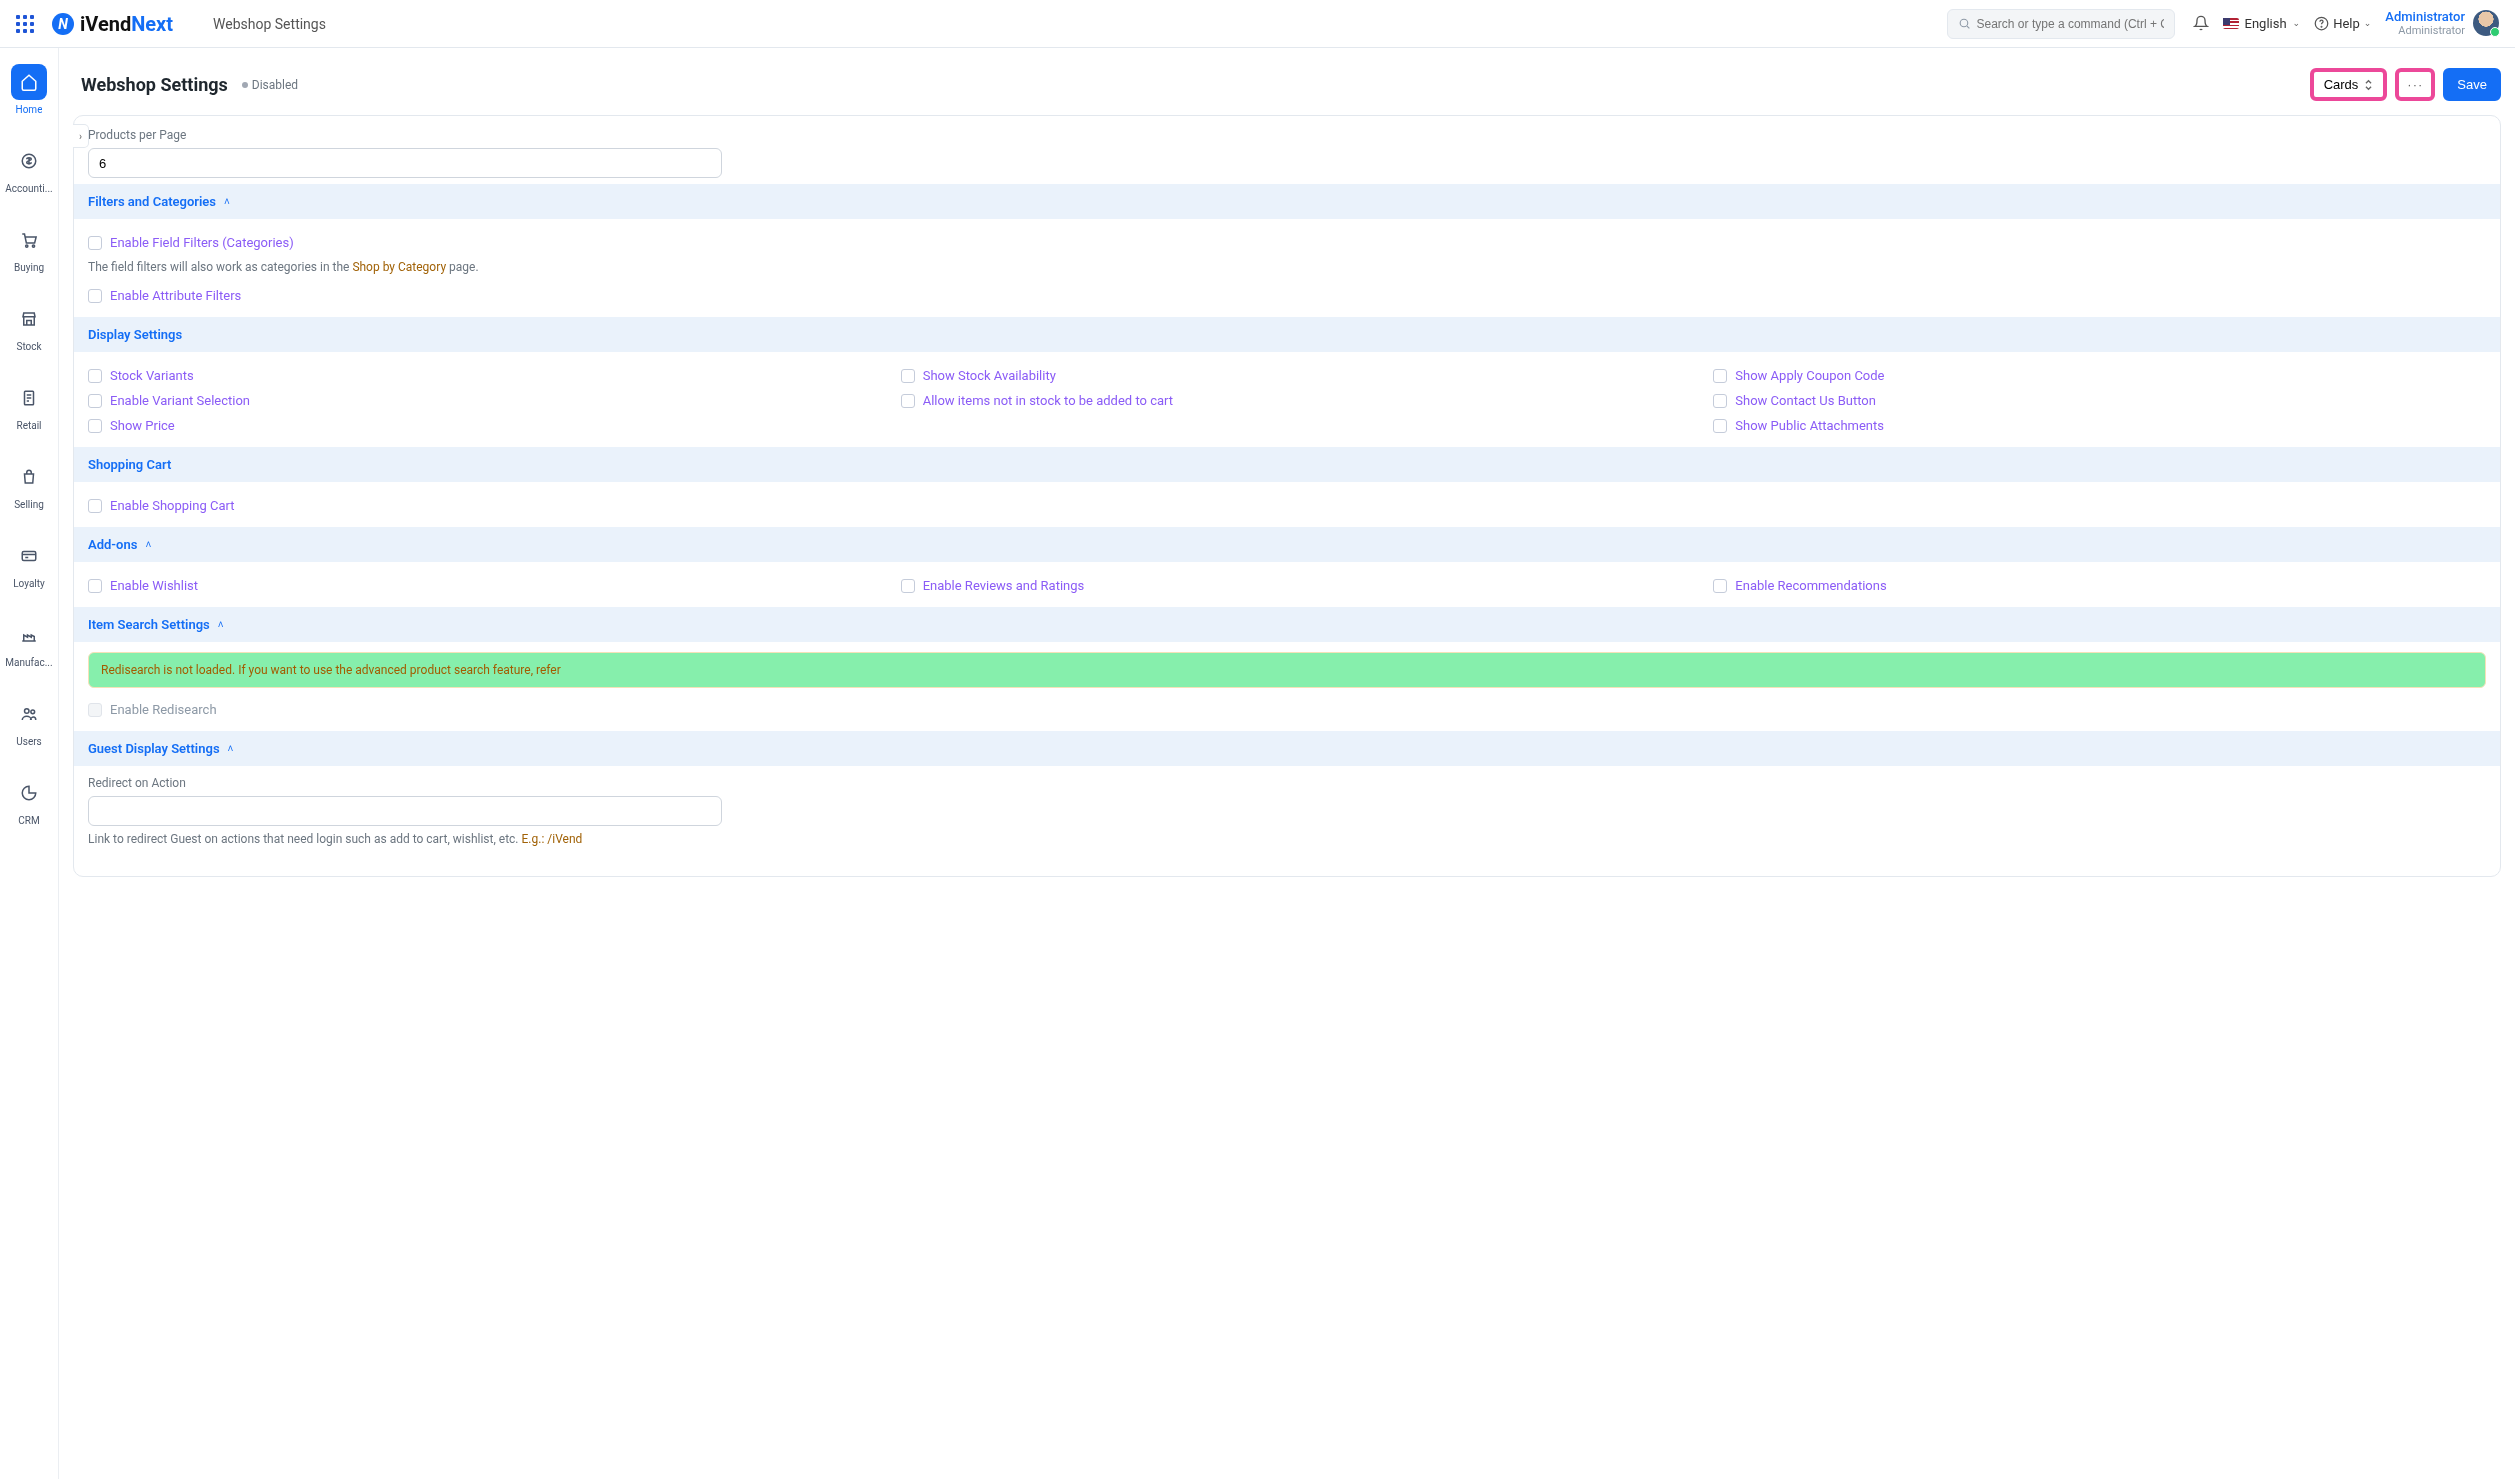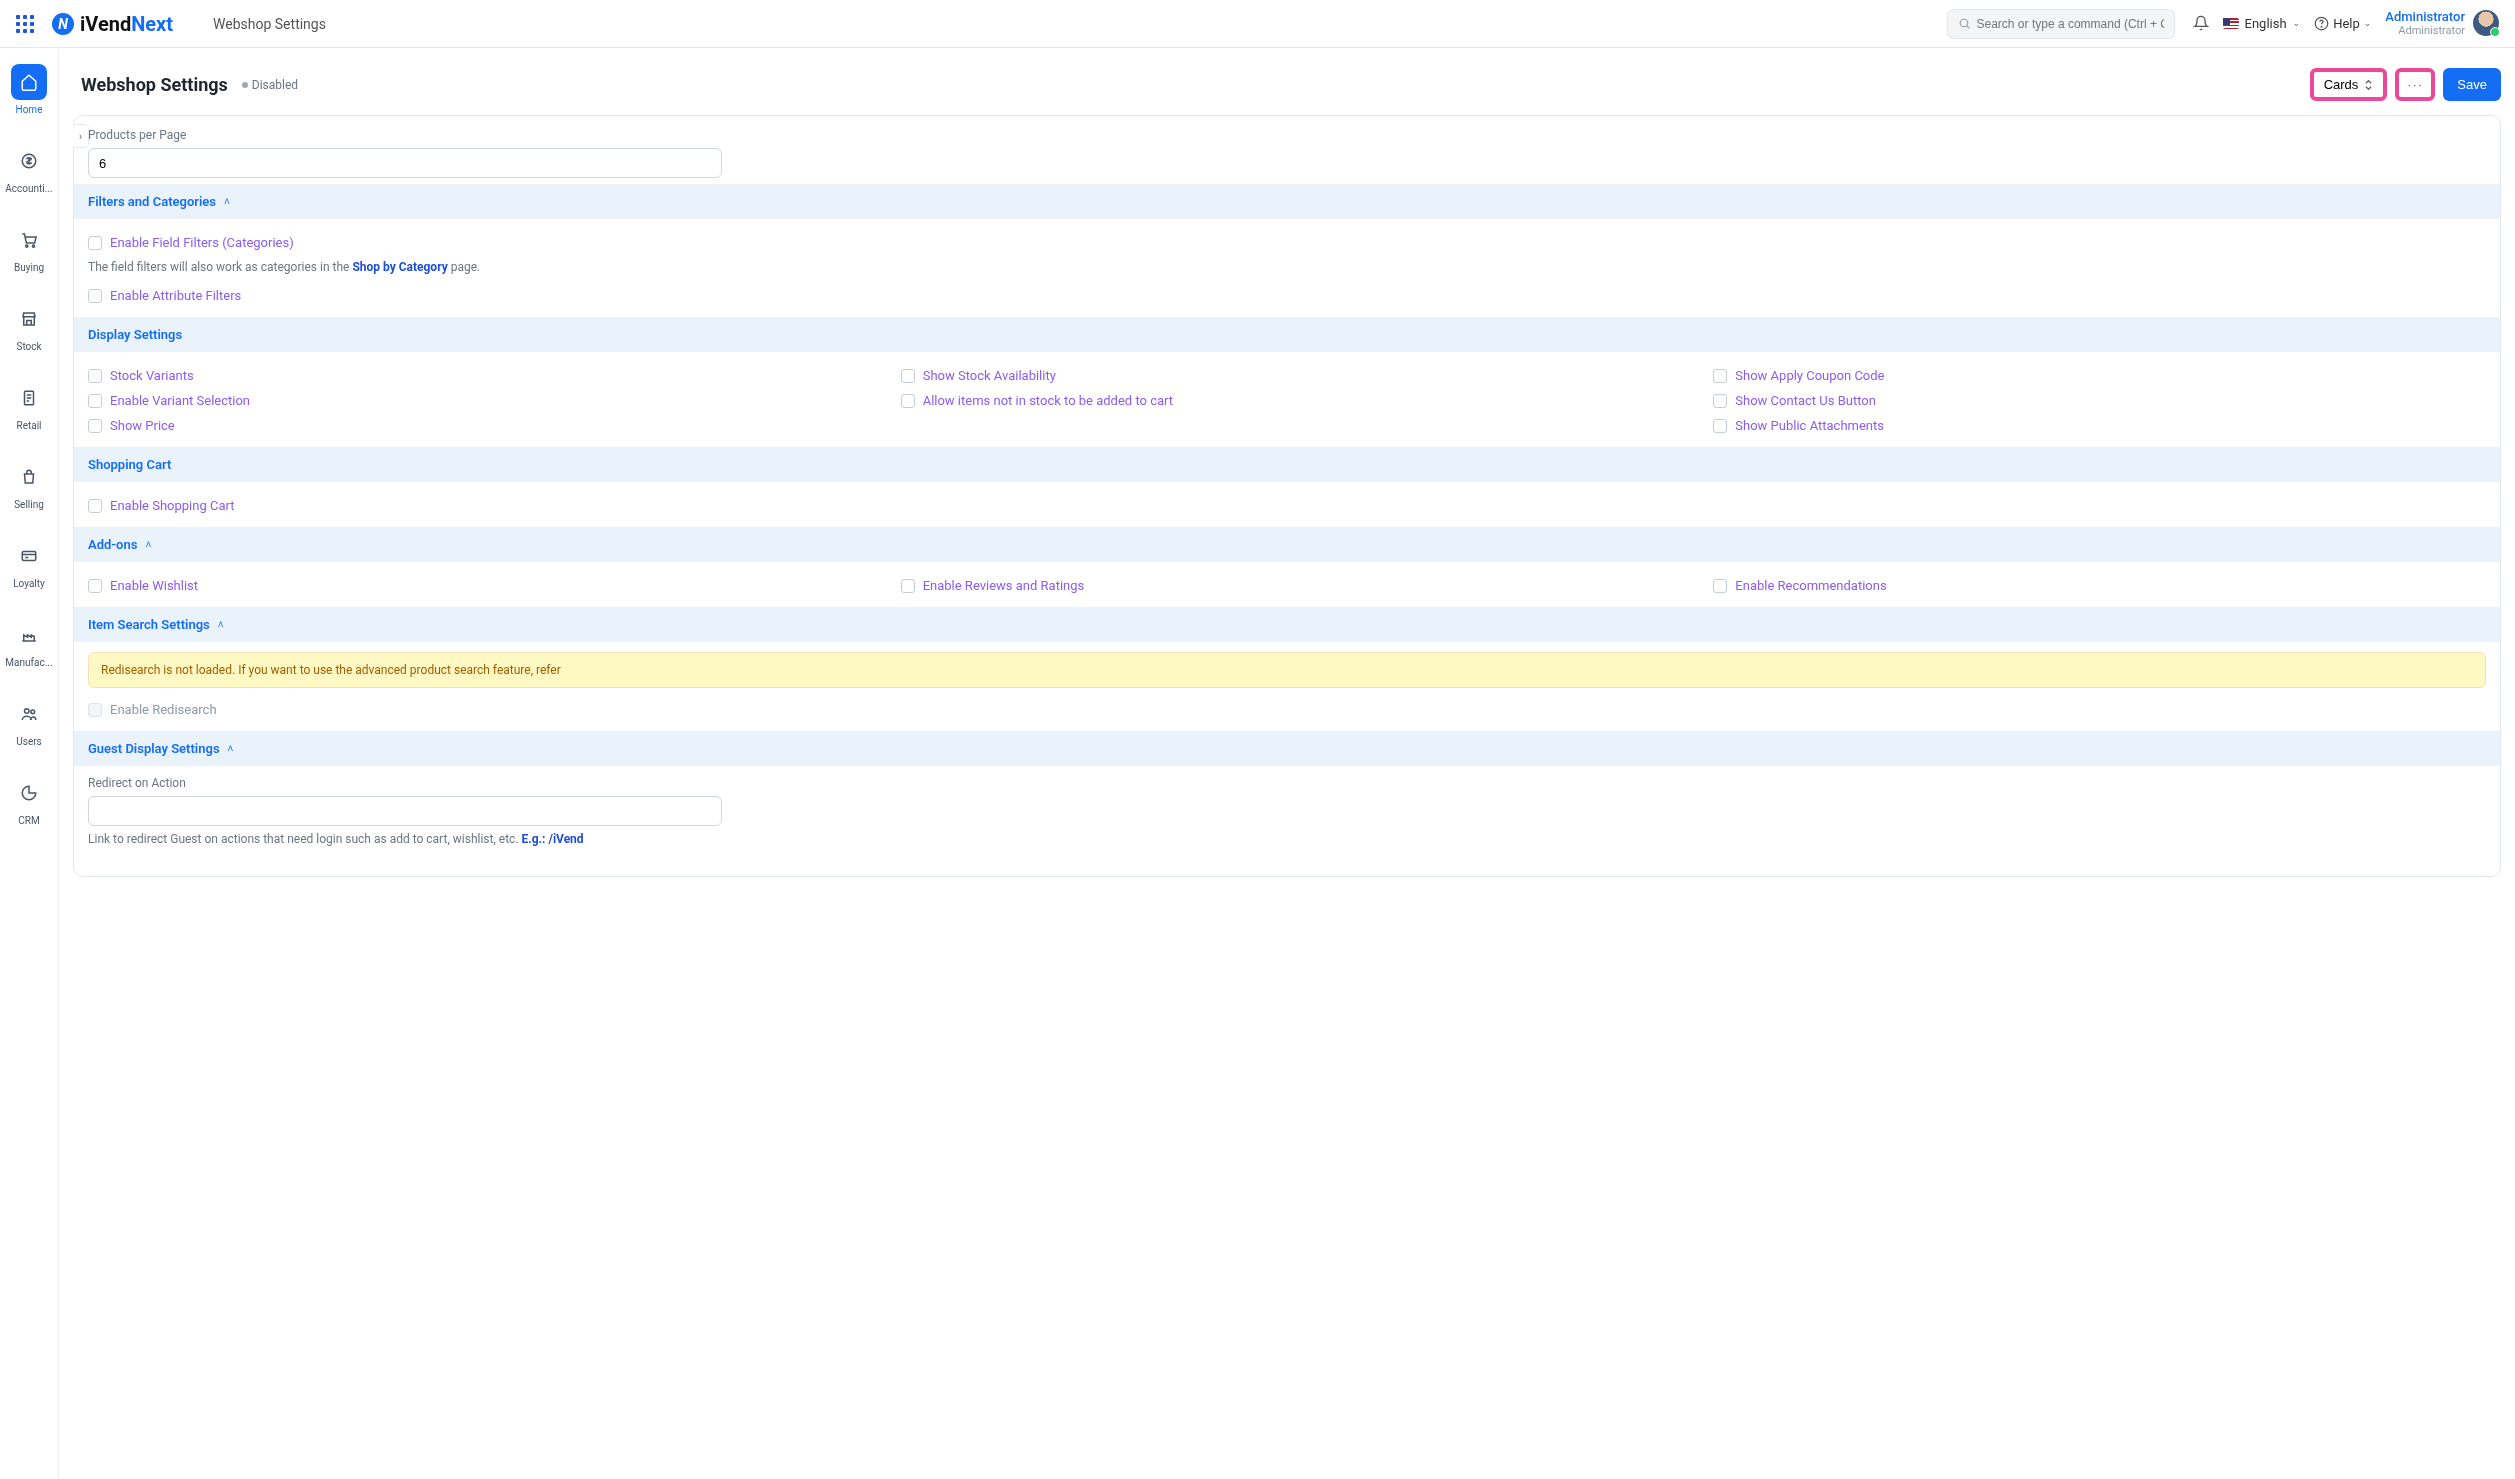--- a/index.html
+++ b/index.html
@@ -122,26 +122,26 @@
     display:flex; align-items:center; gap:8px; cursor:pointer;
   }
   .section-title { color:#146ef5; font-weight:600; font-size:13px;}
   .section-chevron { color:#146ef5; font-size:10px;}
 
   .section-body { padding: 10px 14px 4px 14px; }
   .check-row { display:flex; align-items:center; gap:8px; margin: 6px 0 10px 0; font-size:13px; color:#8b5cf6;}
   .checkbox { width:14px; height:14px; border:1.5px solid #c5ccda; border-radius:3px; background:#fff; }
   .checkbox.disabled { background:#f3f5f7; border-color:#e0e4ea;}
   .help-text { color:#6c7680; font-size:12px; margin-bottom:14px;}
-  .help-text strong { color:#1d4ed8; font-weight:700;}
+  .help-text strong { color:#a16207; font-weight:400;}
 
   .cols3 { display:grid; grid-template-columns: repeat(3, 1fr); gap: 0 40px; }
 
   .alert {
-    background:#fef9c3; border:1px solid #f5e1b8;
+    background:#86efac; border:1px solid #f5e1b8;
     border-radius:6px; padding:10px 12px; color:#a35c00;
     font-size:12px; margin-bottom:14px;
   }
 </style>
 </head>
 <body>
 
 <div class="topbar">
   <div class="app-grid-icon">
     <span></span>

